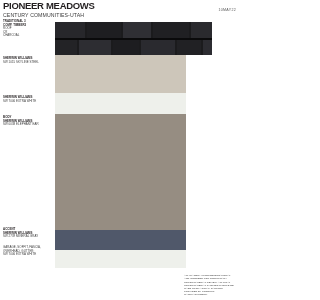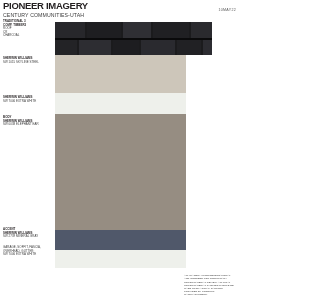--- a/index.html
+++ b/index.html
@@ -64,21 +64,21 @@
     position:absolute;right:3px;bottom:4px;width:52px;
     font-size:2.5px;line-height:3.1px;letter-spacing:0.02px;
     color:#3a3a3a;text-align:left;
   }
 </style>
 </head>
 <body>
 
 <div class="sheet">
 
-  <div class="title">PIONEER IMAGERY</div>
+  <div class="title">PIONEER MEADOWS</div>
   <div class="subtitle">CENTURY COMMUNITIES-UTAH</div>
   <div class="datecode">10MAY22</div>
 
   <div class="spec spec-roof">
     <div class="hd">TRADITIONAL 3</div>
     <div class="hd">COMP. TIMBER3</div>
     <div class="ln">ROOF</div>
     <div class="ln">CR</div>
     <div class="ln">CHARCOAL</div>
   </div>

